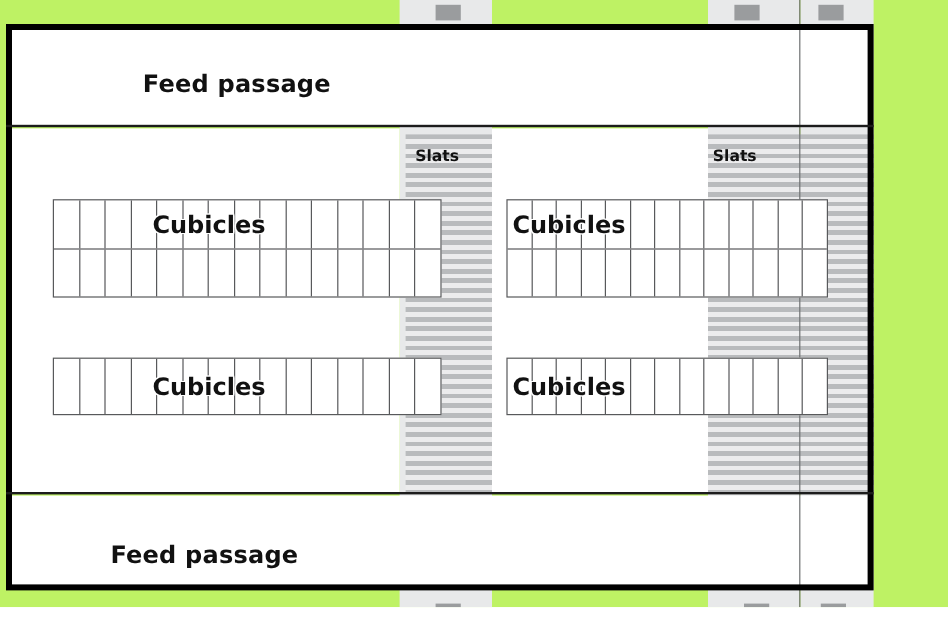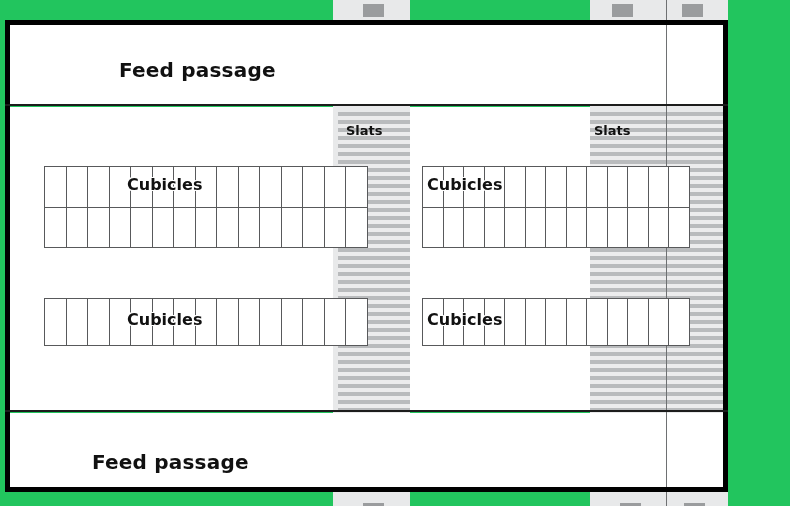--- a/index.html
+++ b/index.html
@@ -8,21 +8,21 @@
     background: #ffffff;
   }
   body {
     font-family: "DejaVu Sans", "Liberation Sans", sans-serif;
   }
 
   #plan {
     position: relative;
     width: 790px;
     height: 506px;
-    background: #22c55e;
+    background: #bef264;
     overflow: hidden;
     text-decoration: underline;
   }
 
   
   .band {
     position: absolute;
     background: #e8e9ea;
   }
 
@@ -110,21 +110,21 @@
   .cubicle-cell {
     flex: 1 1 0;
     min-width: 0;
   }
   .cubicle-cell + .cubicle-cell {
     border-left: 1.5px solid #58595b;
   }
 
   .cubicle-label {
     position: absolute;
-    font-size: 16px;
+    font-size: 20px;
     font-weight: bold;
     color: #111111;
     white-space: nowrap;
     z-index: 6;
     text-shadow:
        1px 0 0 #fff, -1px 0 0 #fff, 0 1px 0 #fff, 0 -1px 0 #fff,
        1px 1px 0 #fff, -1px -1px 0 #fff, 1px -1px 0 #fff, -1px 1px 0 #fff;
   }
 </style>
 </head>

